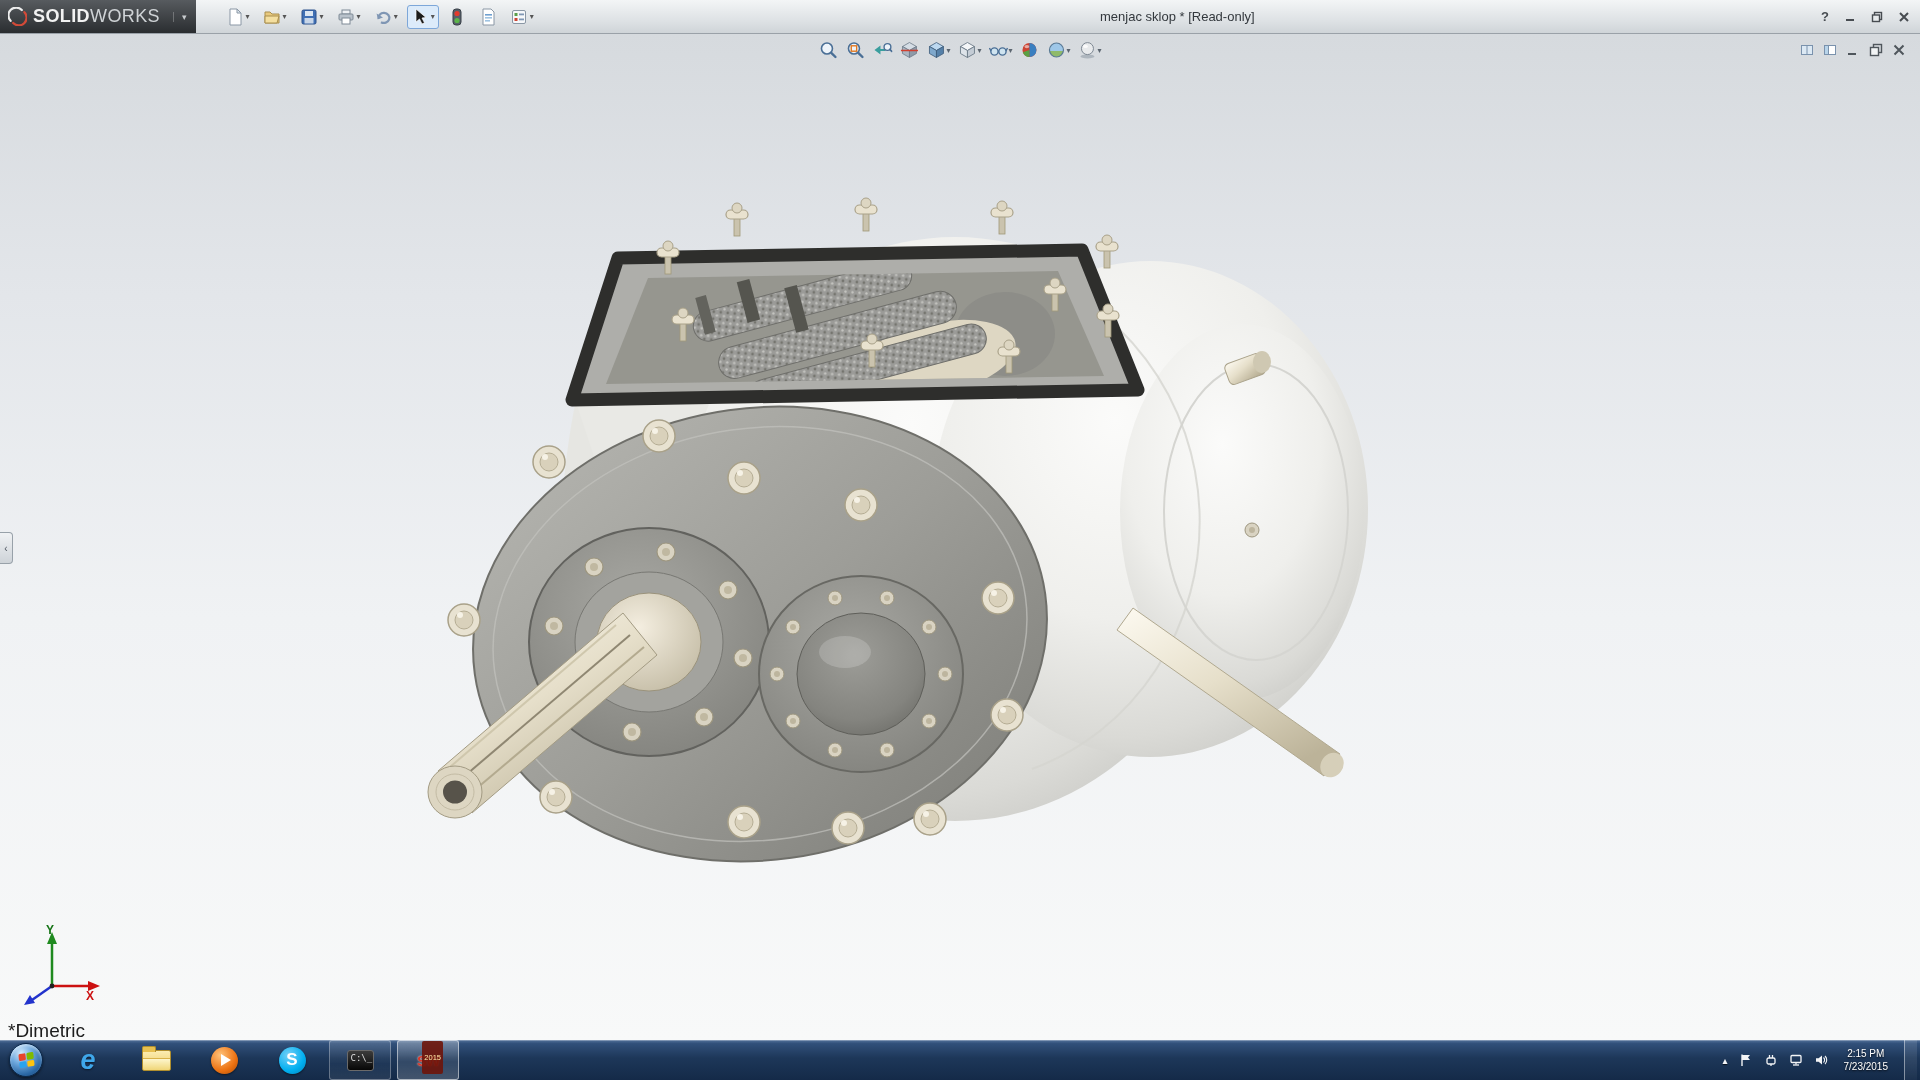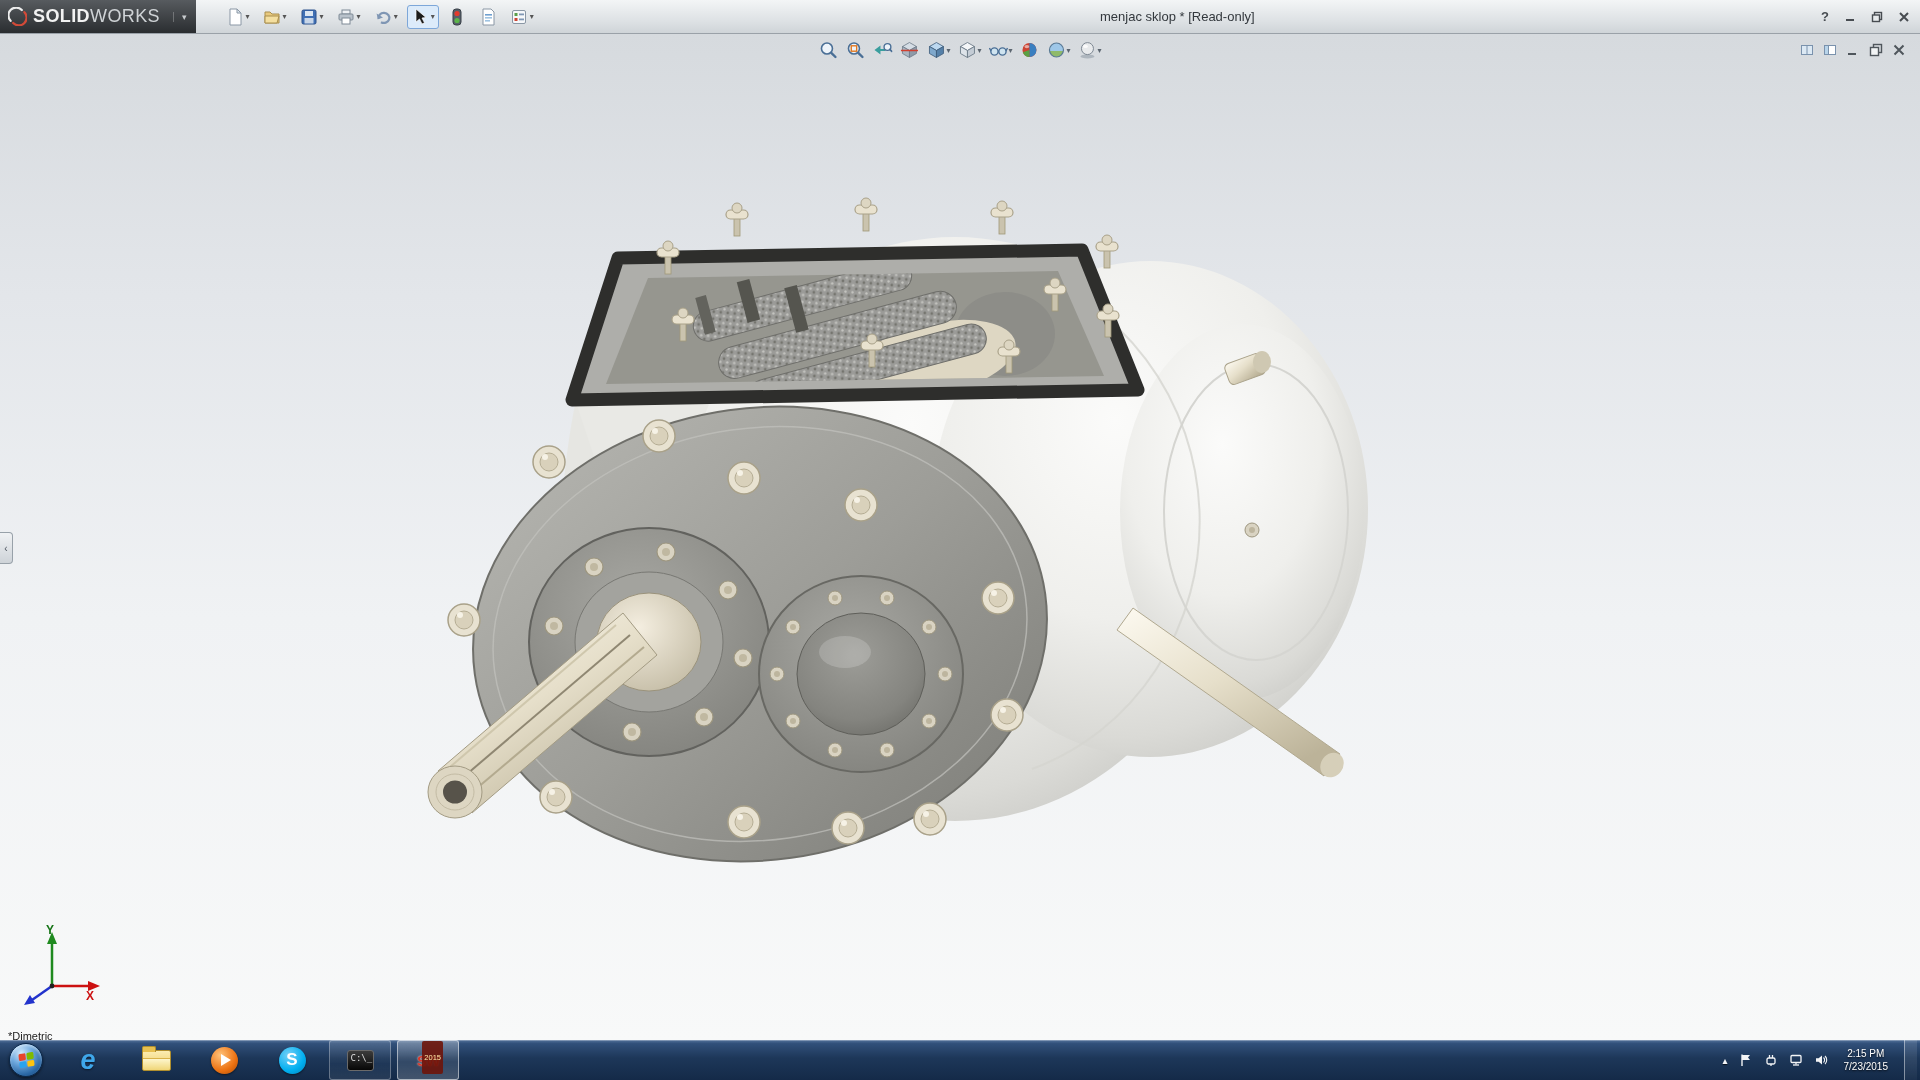--- a/index.html
+++ b/index.html
@@ -31,21 +31,21 @@
     background:linear-gradient(180deg,#d6dade 0%,#e3e6ea 26%,#f0f2f4 58%,#f8f9f9 100%);}
   .model{position:absolute;left:0;top:0;width:100%;height:100%;}
   .headsup{position:absolute;top:4px;left:50%;transform:translateX(-50%);display:flex;align-items:center;gap:3px;z-index:4;}
   .hu-btn{display:flex;align-items:center;justify-content:center;padding:2px;border-radius:3px;}
   .hu-caret{font-size:8px;color:#5c6670;margin-left:0;}
   .doc-controls{position:absolute;top:9px;right:14px;display:flex;align-items:center;gap:9px;z-index:4;}
   .left-handle{position:absolute;left:0;top:498px;width:12px;height:30px;z-index:4;
     background:linear-gradient(#f0f2f4,#ced3d8);border:1px solid #98a1a9;border-left:none;
     border-radius:0 4px 4px 0;display:flex;align-items:center;justify-content:center;
     font-size:10px;color:#4d5archive660;color:#4d5660;}
-  .view-label{position:absolute;left:8px;bottom:-2px;font-size:11px;color:#1c1c1c;z-index:4;}
+  .view-label{position:absolute;left:8px;bottom:-2px;font-size:19px;color:#1c1c1c;z-index:4;}
   .triad{position:absolute;left:10px;bottom:34px;width:96px;height:84px;z-index:4;}
   .triad text{font-size:12px;font-weight:bold;font-family:"Liberation Sans",sans-serif;}
 
   
   .taskbar{position:absolute;left:0;right:0;bottom:0;height:40px;z-index:9;
     background:linear-gradient(180deg,#53729b 0%,#31507a 9%,#1d3759 45%,#142a48 78%,#122档743 100%);
     background:linear-gradient(180deg,#53729b 0%,#31507a 9%,#1d3759 45%,#142a48 100%);
     box-shadow:inset 0 1px 0 rgba(255,255,255,.28);display:flex;align-items:center;}
   .start{width:52px;height:40px;display:flex;align-items:center;justify-content:center;}
   .orb{width:32px;height:32px;border-radius:50%;

